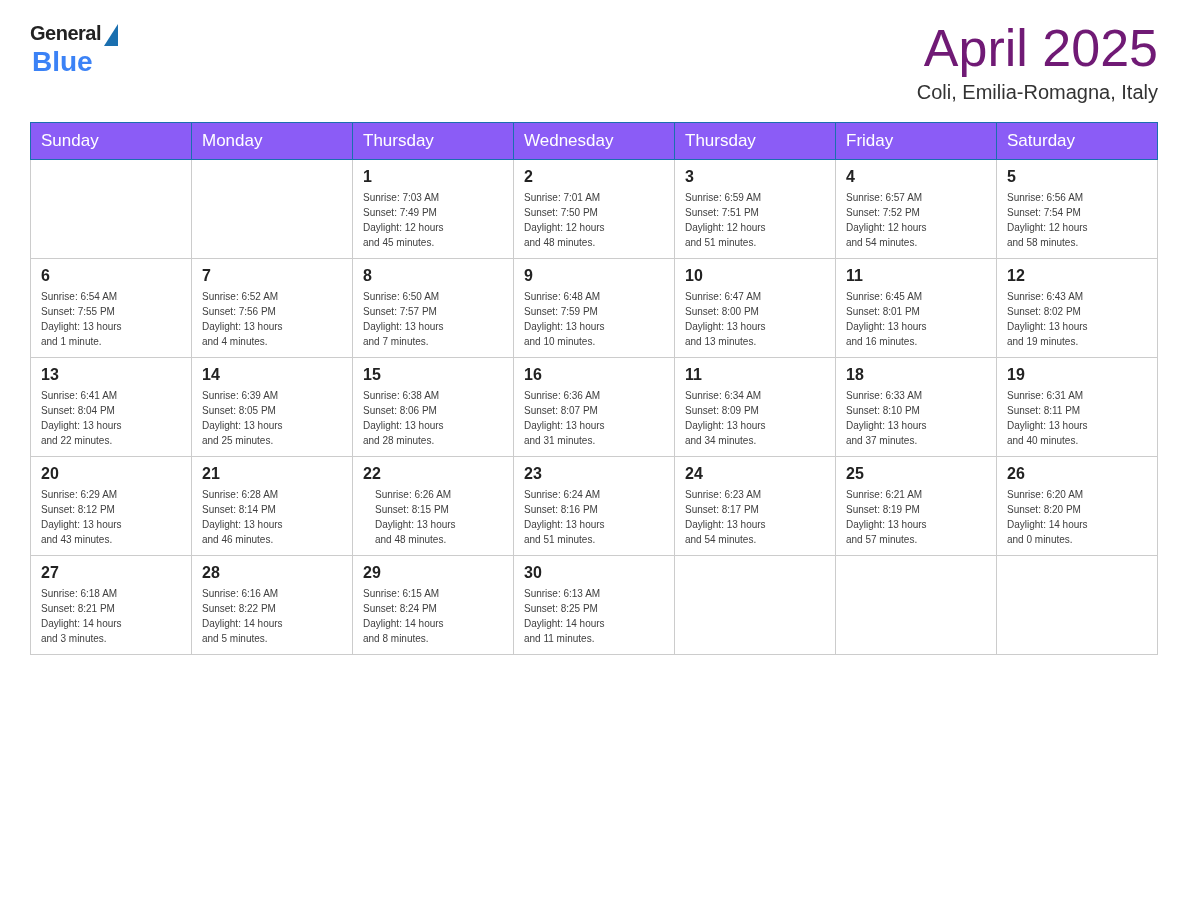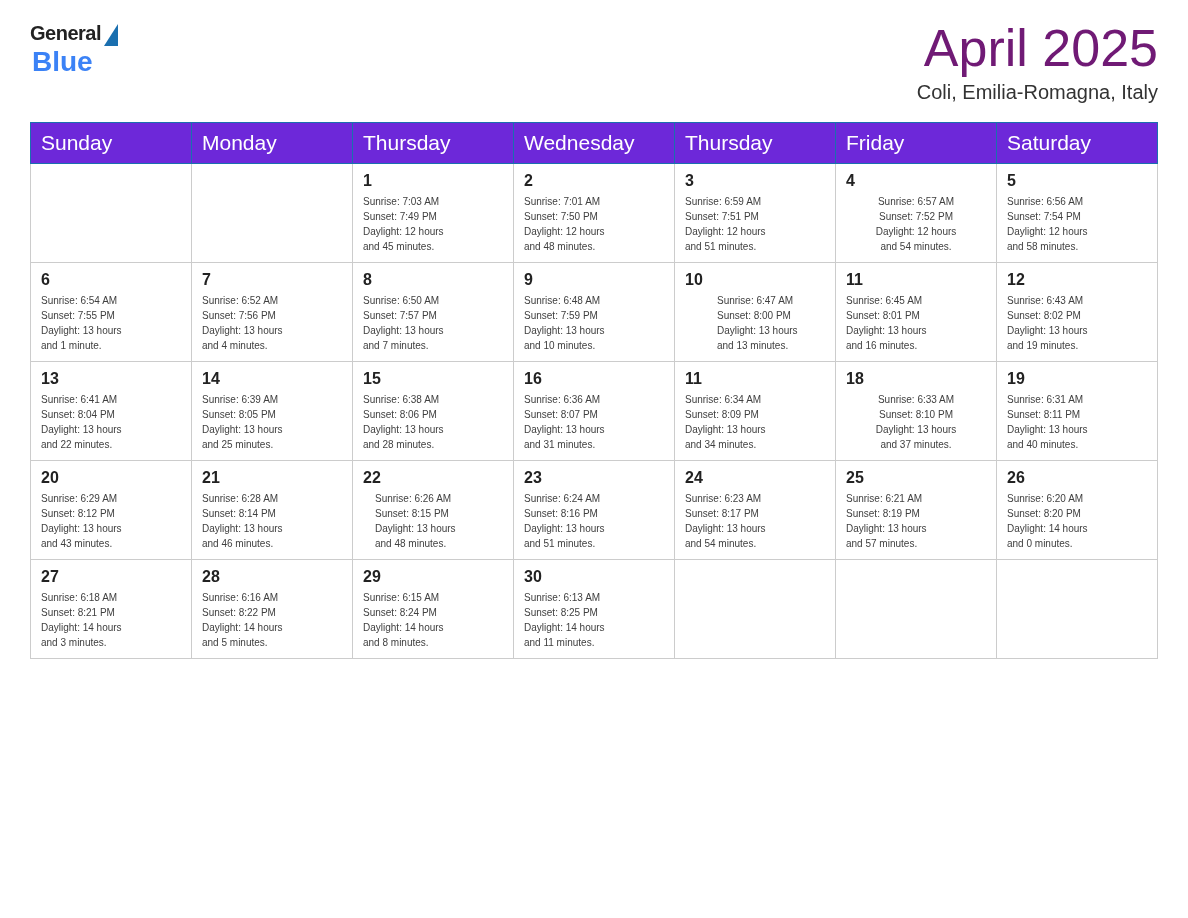--- a/index.html
+++ b/index.html
@@ -60,23 +60,23 @@
       font-size: 20px;
       color: #333;
       margin-top: 4px;
     }
     .calendar-table {
       width: 100%;
       border-collapse: collapse;
       border: 1.5px solid #1a6faf;
     }
     .calendar-table th {
-      background-color: #6d28d9;
+      background-color: #8b5cf6;
       color: #fff;
-      font-size: 21px;
+      font-size: 17px;
       font-weight: normal;
       padding: 8px 10px;
       text-align: left;
       border: 1px solid #1a6faf;
     }
     .calendar-table td {
       vertical-align: top;
       padding: 8px 10px;
       border: 1px solid #ccc;
       width: 14.28%;
@@ -149,21 +149,21 @@
         </td>
         <td>
           <div class="day-number">3</div>
           <div class="day-info" style="white-space: pre-line;">Sunrise: 6:59 AM
 Sunset: 7:51 PM
 Daylight: 12 hours
 and 51 minutes.</div>
         </td>
         <td>
           <div class="day-number">4</div>
-          <div class="day-info" style="white-space: pre-line; text-align: center;">Sunrise: 6:57 AM
+          <div class="day-info" style="white-space: pre-line;">Sunrise: 6:57 AM
 Sunset: 7:52 PM
 Daylight: 12 hours
 and 54 minutes.</div>
         </td>
         <td>
           <div class="day-number">5</div>
           <div class="day-info" style="white-space: pre-line;">Sunrise: 6:56 AM
 Sunset: 7:54 PM
 Daylight: 12 hours
 and 58 minutes.</div>
@@ -193,21 +193,21 @@
         </td>
         <td>
           <div class="day-number">9</div>
           <div class="day-info" style="white-space: pre-line;">Sunrise: 6:48 AM
 Sunset: 7:59 PM
 Daylight: 13 hours
 and 10 minutes.</div>
         </td>
         <td>
           <div class="day-number">10</div>
-          <div class="day-info" style="white-space: pre-line; margin-left: 32px;">Sunrise: 6:47 AM
+          <div class="day-info" style="white-space: pre-line;">Sunrise: 6:47 AM
 Sunset: 8:00 PM
 Daylight: 13 hours
 and 13 minutes.</div>
         </td>
         <td>
           <div class="day-number">11</div>
           <div class="day-info" style="white-space: pre-line;">Sunrise: 6:45 AM
 Sunset: 8:01 PM
 Daylight: 13 hours
 and 16 minutes.</div>
@@ -251,21 +251,21 @@
         </td>
         <td>
           <div class="day-number">11</div>
           <div class="day-info" style="white-space: pre-line;">Sunrise: 6:34 AM
 Sunset: 8:09 PM
 Daylight: 13 hours
 and 34 minutes.</div>
         </td>
         <td>
           <div class="day-number">18</div>
-          <div class="day-info" style="white-space: pre-line; text-align: center;">Sunrise: 6:33 AM
+          <div class="day-info" style="white-space: pre-line;">Sunrise: 6:33 AM
 Sunset: 8:10 PM
 Daylight: 13 hours
 and 37 minutes.</div>
         </td>
         <td>
           <div class="day-number">19</div>
           <div class="day-info" style="white-space: pre-line;">Sunrise: 6:31 AM
 Sunset: 8:11 PM
 Daylight: 13 hours
 and 40 minutes.</div>

